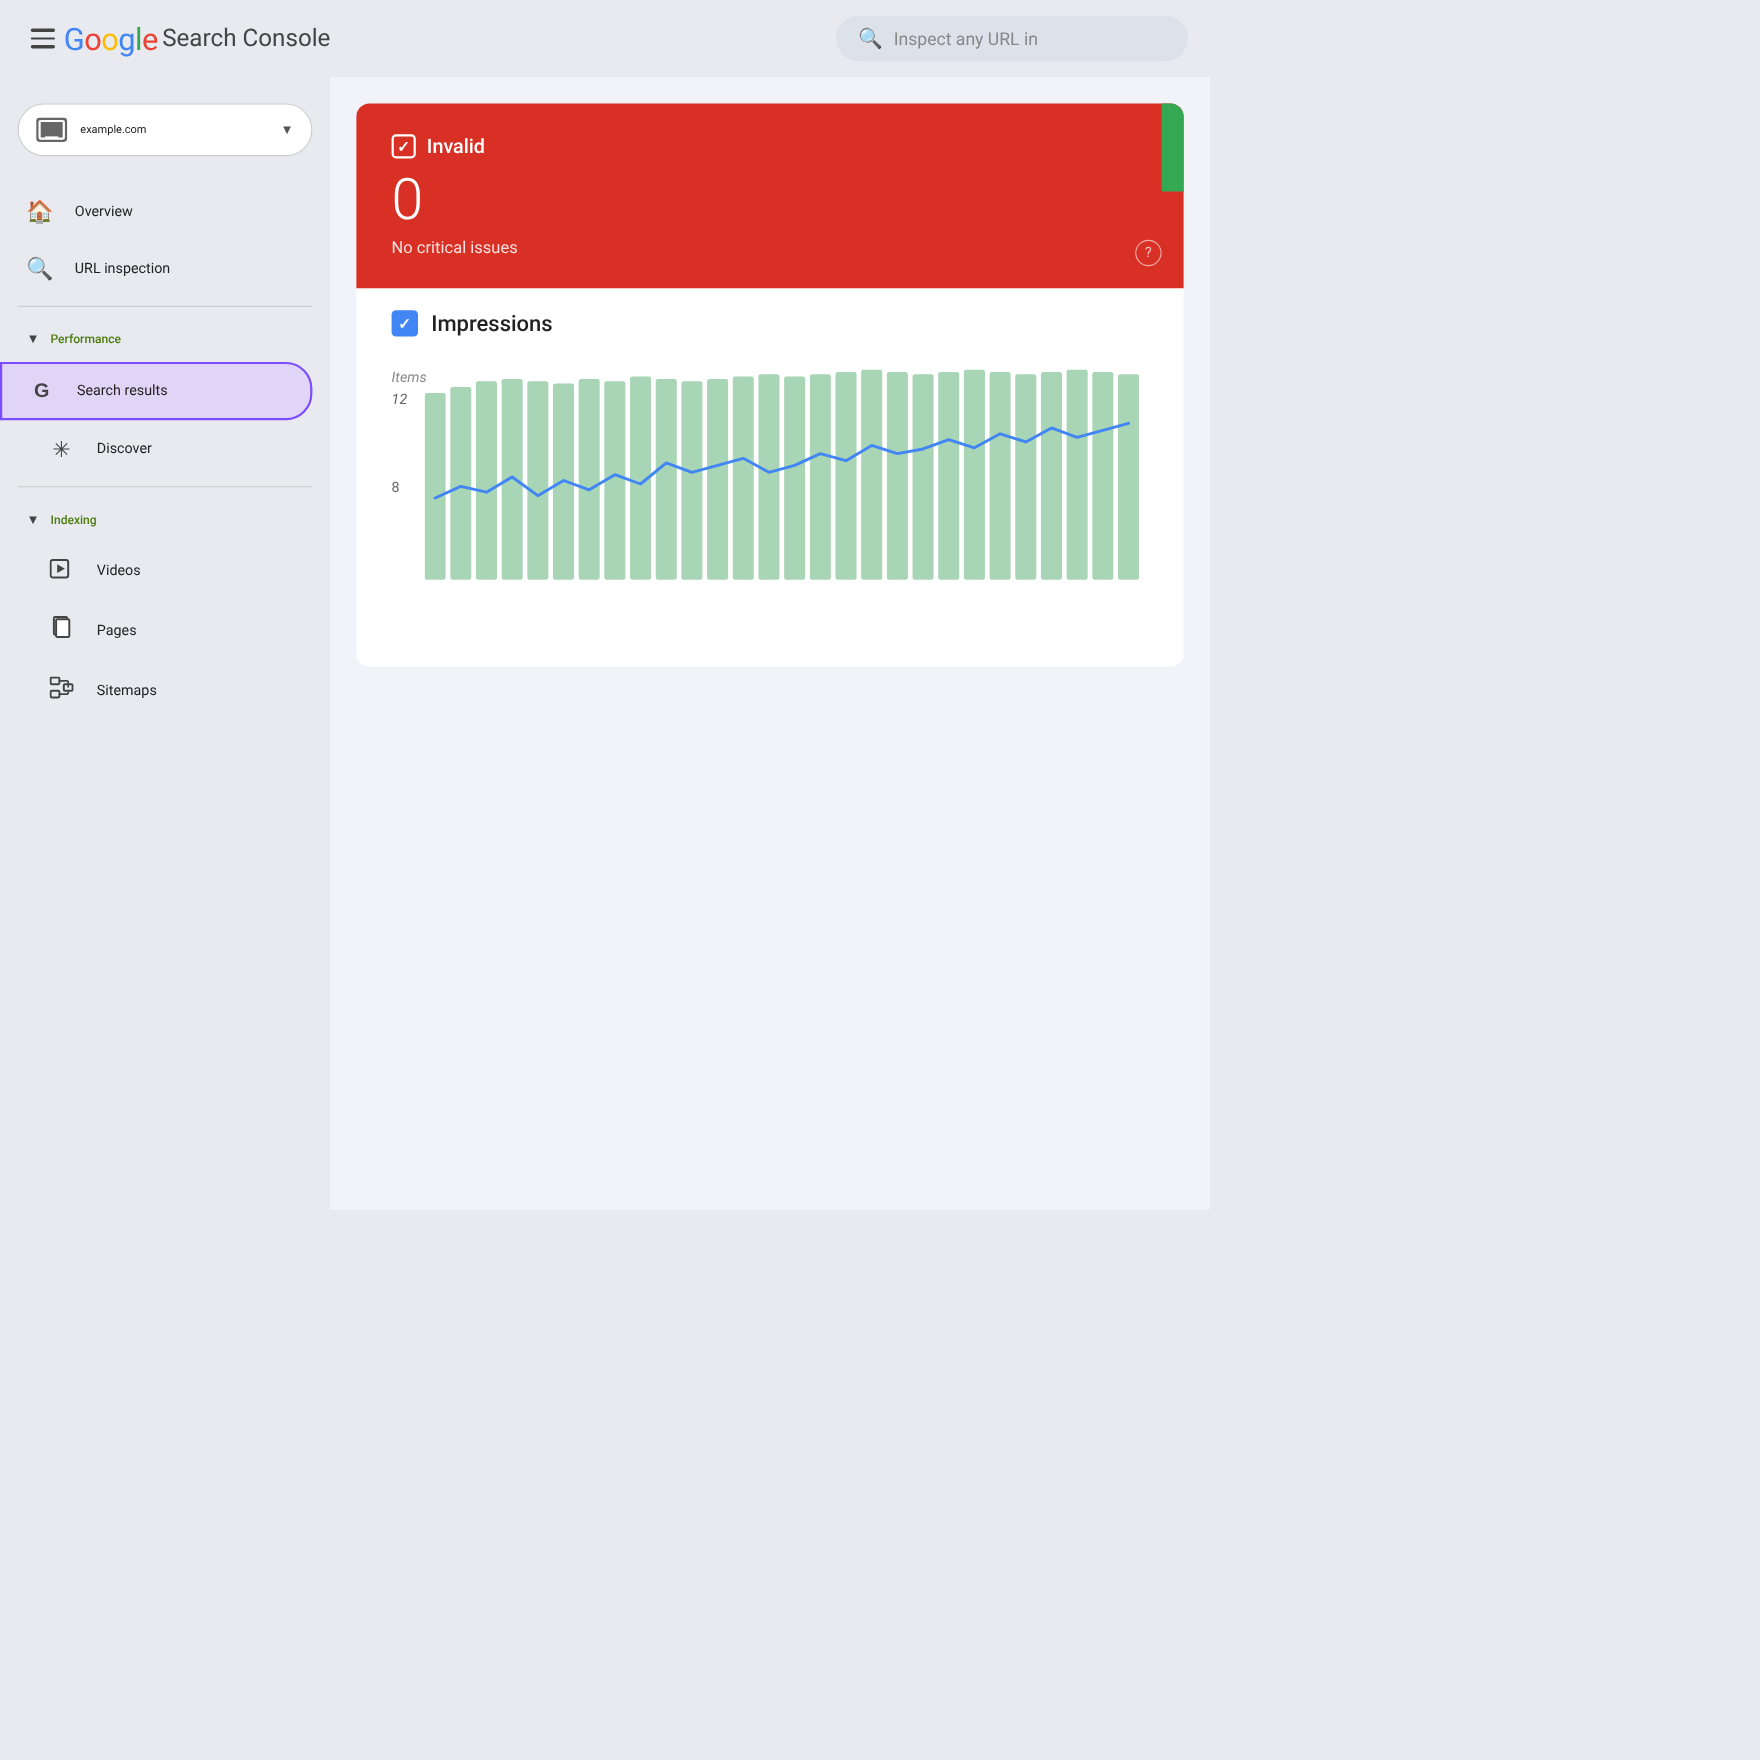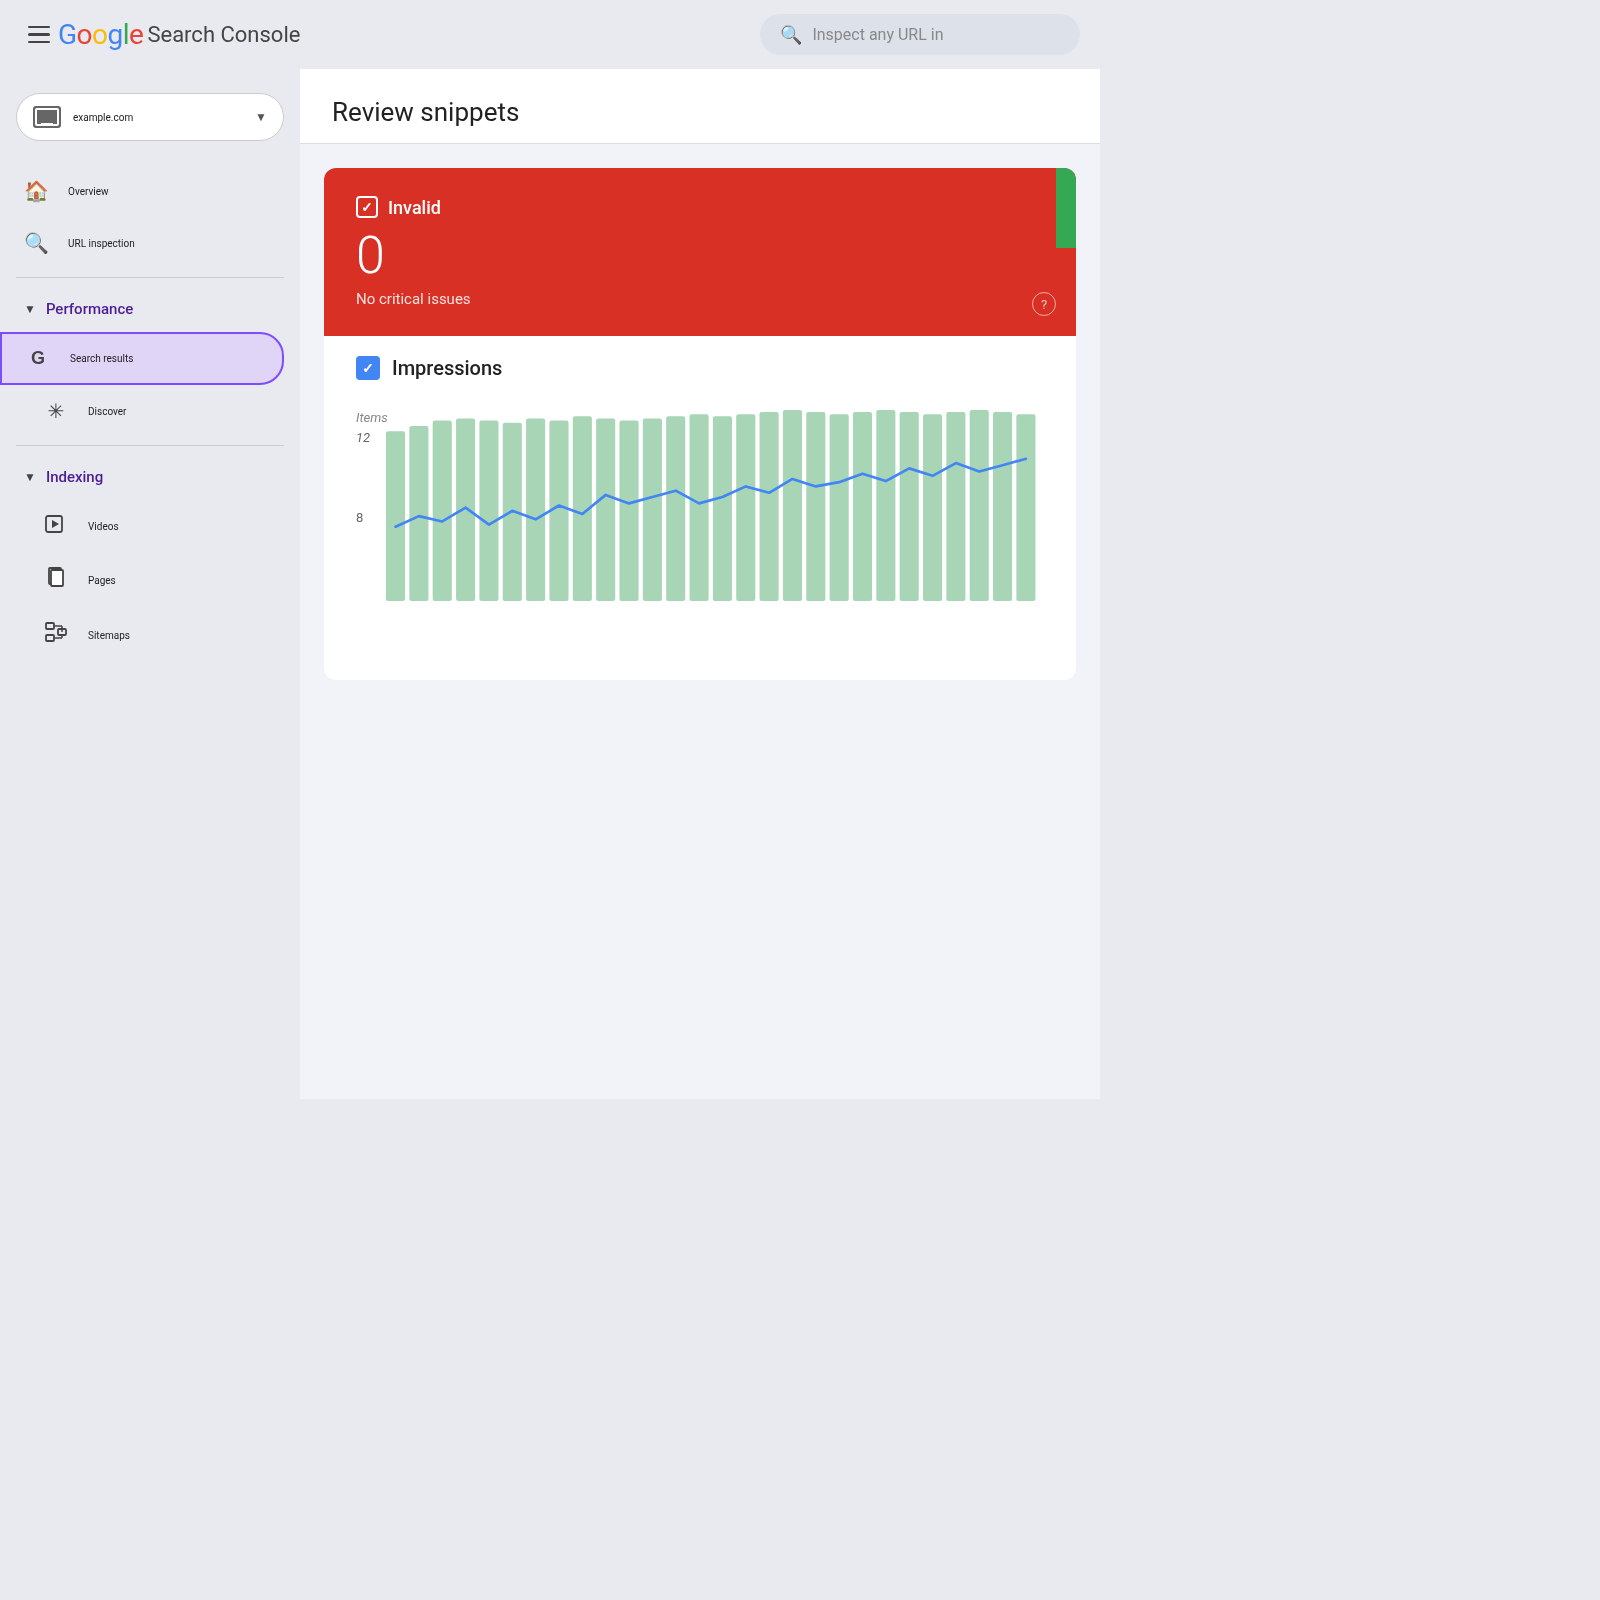--- a/index.html
+++ b/index.html
@@ -143,38 +143,38 @@
       background: #e0d4f7;
       border: 2.5px solid #7c4dff;
     }
     .nav-icon {
       font-size: 20px;
       color: #444;
       width: 24px;
       text-align: center;
     }
     .nav-label {
-      font-size: 10px;
+      font-size: 13px;
       color: #222;
     }
 
     .section-header {
       display: flex;
       align-items: center;
       gap: 10px;
       padding: 14px 24px;
       cursor: pointer;
     }
     .section-header-arrow {
       font-size: 12px;
       color: #444;
     }
     .section-header-label {
-      font-size: 15px;
-      color: #4c1d95;
+      font-size: 11px;
+      color: #4d7c0f;
       font-weight: 500;
       text-align: center;
     }
 
     .divider {
       height: 1px;
       background: #ccc;
       margin: 8px 16px;
     }
 
@@ -423,23 +423,20 @@
           <line x1="17" y1="16" x2="17" y2="13" stroke="#444" stroke-width="1.5"></line>
         </svg>
       </span>
       <span class="nav-label">Sitemaps</span>
     </div>
 
   </div>
 
   <div class="content-area">
 
-    <div class="content-header">
-      <h1 class="content-title">Review snippets</h1>
-    </div>
 
     <div class="card-red">
       <div class="card-red-top-right"></div>
 
       <div class="card-invalid-header">
         <div class="checkbox-icon">
           <span class="checkbox-check">✓</span>
         </div>
         <span class="card-invalid-label">Invalid</span>
       </div>

